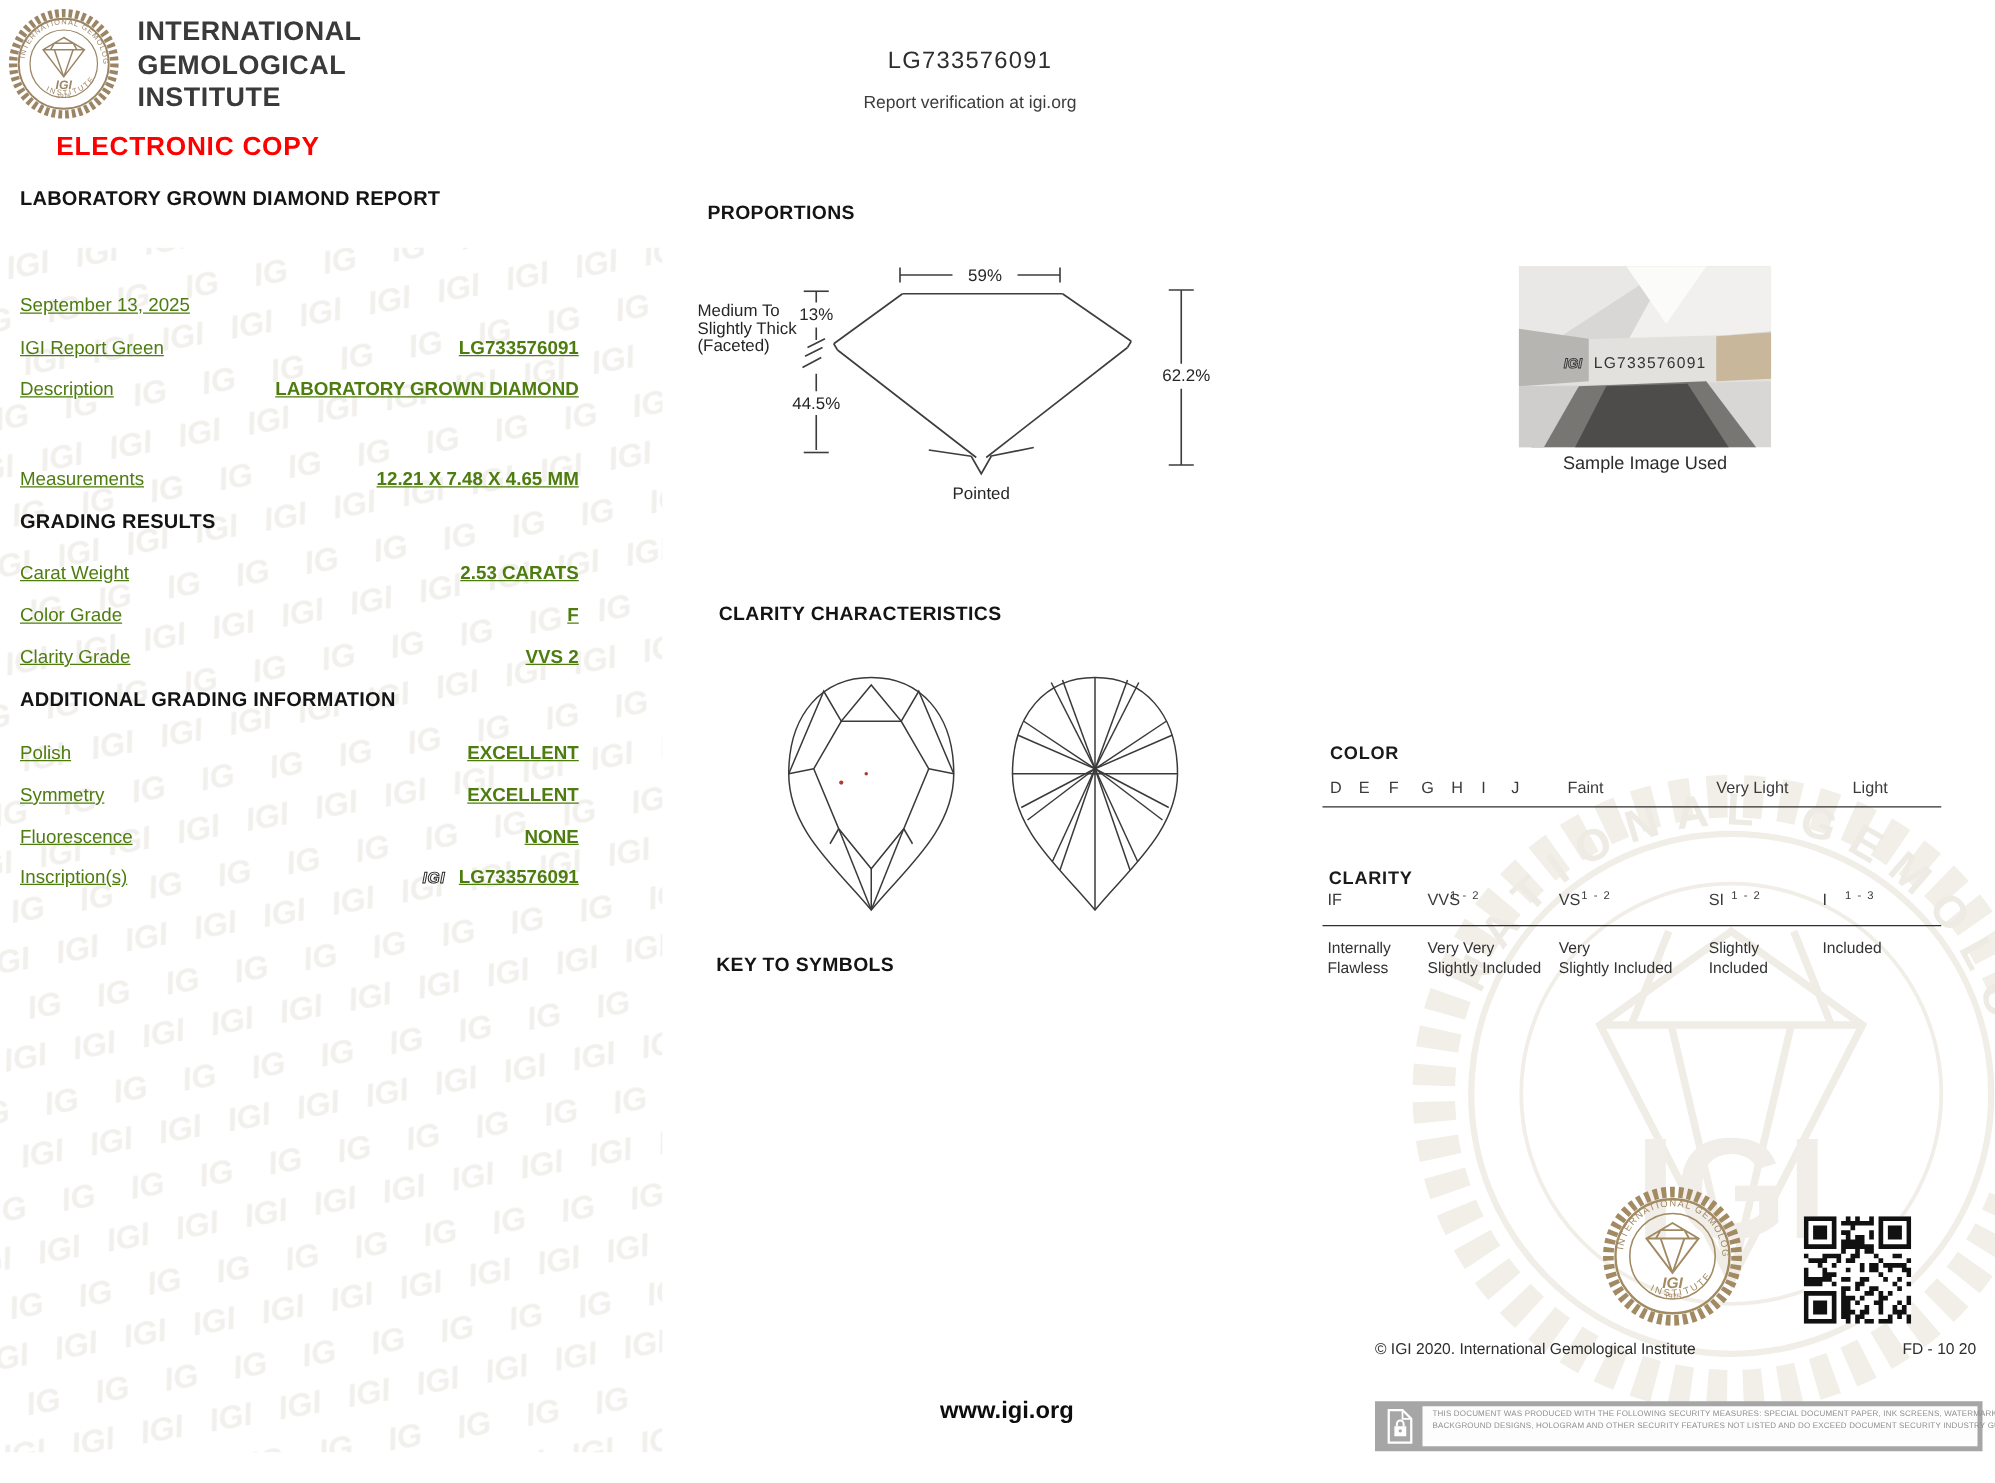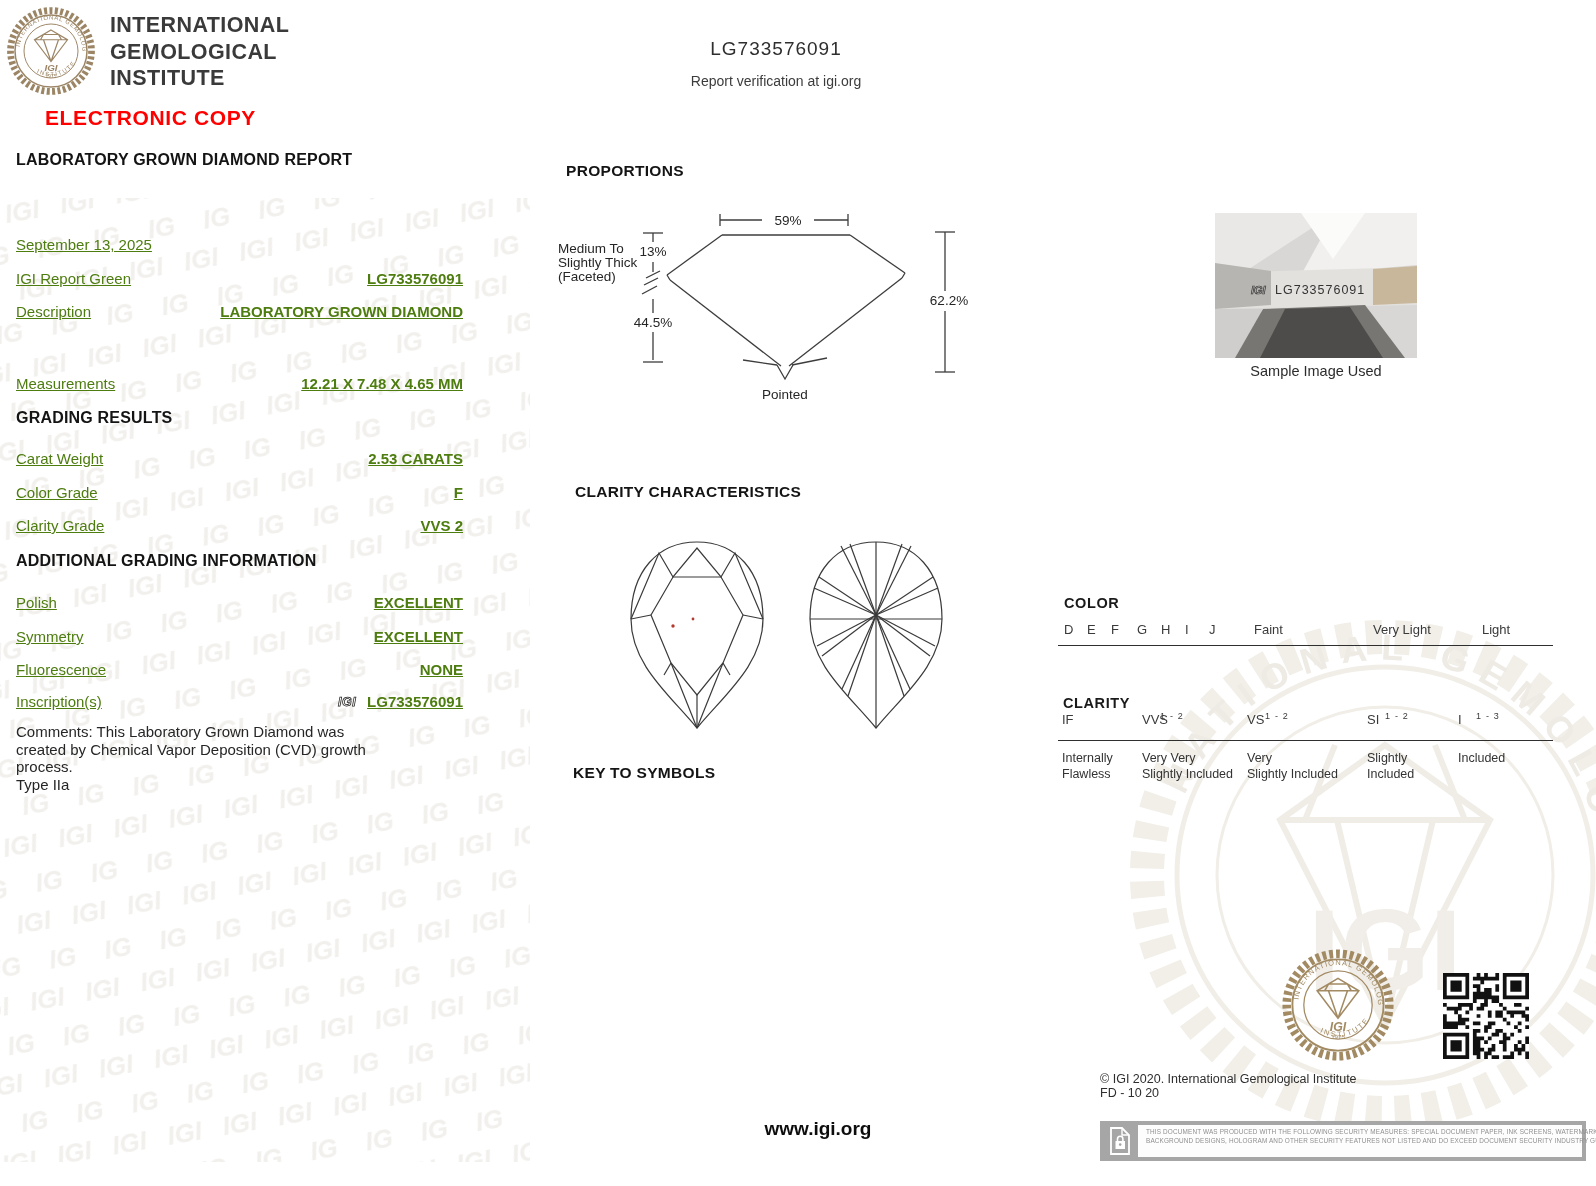--- a/index.html
+++ b/index.html
@@ -21,33 +21,33 @@
   .row{position:absolute;left:16px;width:447px;display:flex;justify-content:space-between;
        font-size:15px;color:#4d7c0f;text-decoration:underline;}
   .row .v{font-weight:bold;text-align:right;white-space:nowrap;}
   .insval{display:flex;align-items:center;gap:4px;font-weight:bold;}
   .comments{left:16px;top:723px;font-size:15px;line-height:17.6px;color:#262626;width:450px;}
   .comments span{display:block;}
   
   .sech{position:absolute;font-size:15.5px;font-weight:bold;color:#141414;letter-spacing:.3px;}
   .keylines{left:592px;top:799px;font-size:14.5px;line-height:16.5px;color:#1f1f1f;}
   .keylines span{display:block;}
-  .website{left:752px;top:1118px;width:132px;text-align:center;font-size:19px;font-weight:bold;color:#0d0d0d;}
+  .website{left:752px;top:1118px;width:132px;font-size:19px;font-weight:bold;color:#0d0d0d;}
   
   .caption{left:1215px;top:363px;width:202px;text-align:center;font-size:14.5px;color:#2c2c2c;}
   .scale-h{position:absolute;font-size:14.5px;font-weight:bold;color:#1a1a1a;letter-spacing:.6px;}
   .crow{position:absolute;left:1058px;width:500px;height:24px;}
   .crow span{position:absolute;font-size:13px;color:#3a3a3a;white-space:nowrap;}
   .sline{position:absolute;left:1058px;width:495px;border-top:1.6px solid #2f2f2f;height:0;}
   .grade{position:absolute;font-size:13.5px;color:#3a3a3a;white-space:nowrap;}
   .grade sup{font-size:9px;position:relative;top:-1px;letter-spacing:1.2px;margin-left:18px;}
   .desc{position:absolute;font-size:12.5px;line-height:15.5px;color:#333;}
   .desc span{display:block;white-space:nowrap;}
   .footrow{left:1100px;top:1072px;width:481px;display:flex;justify-content:space-between;
-           font-size:12.5px;color:#2e2e2e;flex-direction:column;}
+           font-size:12.5px;color:#2e2e2e;}
   .sec{left:1100px;top:1121px;width:486px;height:40px;background:#a6a6a6;}
   .secinner{position:absolute;left:38px;top:4px;right:4px;bottom:4px;background:#fdfdfd;
             padding:3px 8px;box-sizing:border-box;}
   .secinner div{font-size:6.4px;line-height:8.6px;color:#8f8f8f;letter-spacing:.15px;white-space:nowrap;}
   svg text{font-family:"Liberation Sans",sans-serif;}
 </style>
 </head>
 <body>
 
 <div class="page">
@@ -155,26 +155,20 @@
   <div class="row z1" style="top:693px">
     <span>Inscription(s)</span>
     <span class="insval">
       <svg width="26" height="15">
         <text x="1" y="12" font-size="12.5" font-weight="bold" font-style="italic" fill="none" stroke="#222" stroke-width="0.75" letter-spacing="0.5">IGI</text>
       </svg>
       <span>LG733576091</span>
     </span>
   </div>
 
-  <div class="abs z1 comments">
-    <span>Comments: This Laboratory Grown Diamond was</span>
-    <span>created by Chemical Vapor Deposition (CVD) growth</span>
-    <span>process.</span>
-    <span>Type IIa</span>
-  </div>
 
   <div class="sech z1" style="left:566px;top:162px">PROPORTIONS</div>
 
   <svg class="abs z1" style="left:530px;top:192px" width="440" height="218" viewBox="0 0 440 218">
     <g stroke="#3d3d3d" stroke-width="1.3" fill="none">
 
       <line x1="190" y1="22" x2="190" y2="34"></line>
         <line x1="318" y1="22" x2="318" y2="34"></line>
       <line x1="190" y1="28" x2="232" y2="28"></line>
         <line x1="284" y1="28" x2="318" y2="28"></line>

